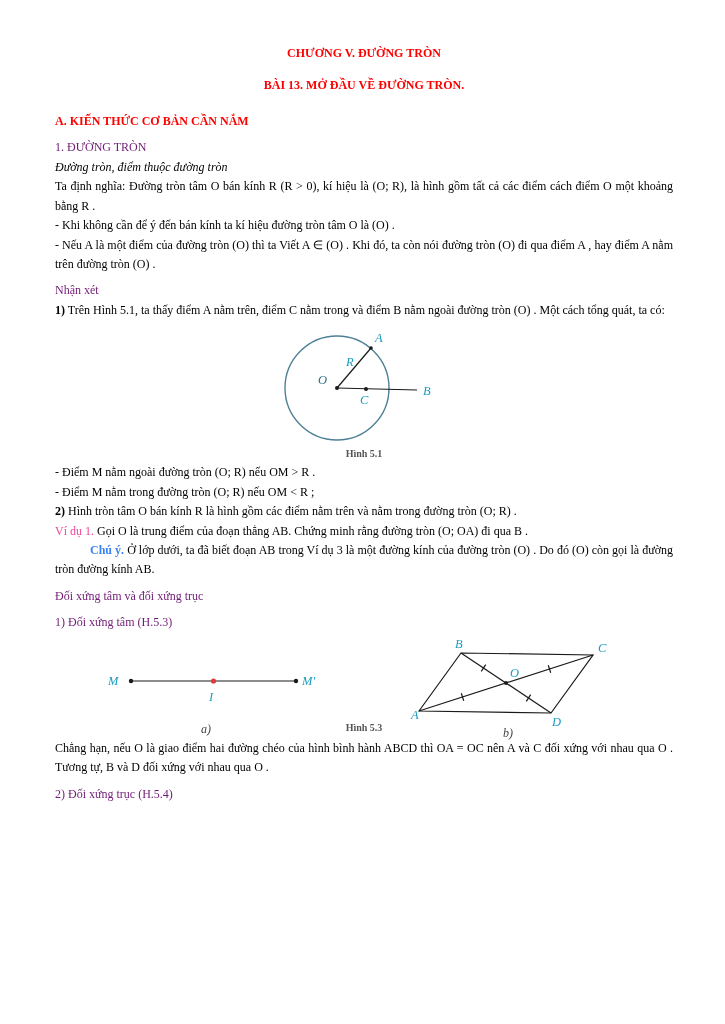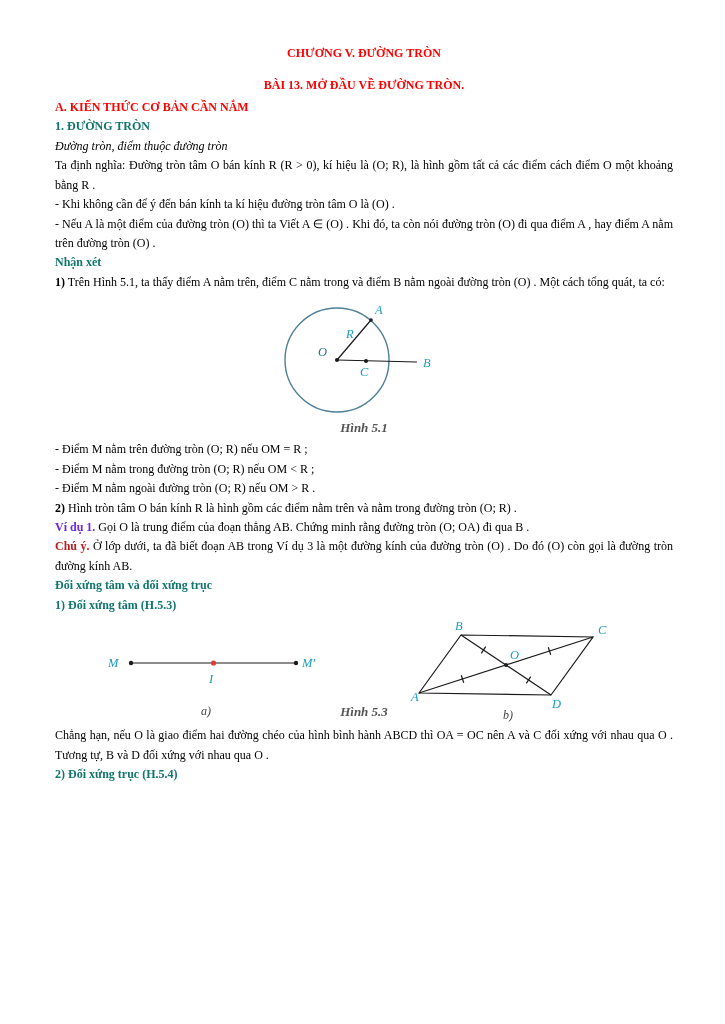--- a/index.html
+++ b/index.html
@@ -7,34 +7,34 @@
   body {
     width:725px; height:1024px; overflow:hidden;
     font-family:"Liberation Serif", serif;
     font-size:13.5px; color:#000;
   }
   .page { padding:44px 52px 0 55px; }
   p, h1, h2, h3, h4 { line-height:1.62; font-size:12px; font-weight:normal; }
   .body-p { text-align:justify; }
   .center { text-align:center; }
   .red { color:#FF0000; font-weight:bold; }
-  .blue { color:#0f766e; font-weight:bold; }
+  .blue { color:#701a75; font-weight:normal;margin-top:7px; }
   .bi { font-weight:normal; font-style:italic; }
   .lead-b { font-weight:bold; }
-  .lead-blue { color:#6d28d9; font-weight:bold; }
-  .lead-red { color:#b91c1c; font-weight:bold; }
+  .lead-blue { color:#ec4899; font-weight:normal; }
+  .lead-red { color:#3b82f6; font-weight:bold;margin-left:35px; }
   .chapter { margin-bottom:13px; }
-  .lesson { margin-bottom:2px; }
+  .lesson { margin-bottom:16px; }
 
   .fig { text-align:center; }
   .fig51 { margin:2px 0 4px 0; }
   .fig53 { margin:4px 0 6px 0; }
   .fig53-row { display:flex; justify-content:center; align-items:flex-end; gap:95px; }
   .figcap {
-    font-size:13px; font-weight:bold; font-style:italic; color:#555;
+    font-size:10px; font-weight:bold; color:#555;
   }
   .fig51 .figcap { margin-top:-4px; }
   .fig53 .figcap { margin-top:-17px; }
 
   svg { overflow:visible; }
   .stroke-k { stroke:#1a1a1a; stroke-width:1.2; fill:none; }
   .stroke-circle { stroke:#4e8196; stroke-width:1.4; fill:none; }
   .dot { fill:#1a1a1a; }
   .dot-red { fill:#E53935; }
   .svg-lbl {
@@ -77,23 +77,22 @@
       <circle class="dot" cx="117" cy="67" r="2"></circle>
       <text class="svg-lbl" x="126" y="20">A</text>
       <text class="svg-lbl" x="97" y="44">R</text>
       <text class="svg-lbl svg-lbl-dark" x="69" y="62">O</text>
       <text class="svg-lbl" x="111" y="82">C</text>
       <text class="svg-lbl" x="174" y="73">B</text>
     </svg>
     <div class="figcap">Hình 5.1</div>
   </div>
 
-  <p class="body-p">- Điểm M nằm trên đường tròn (O; R) nếu OM = R ;</p>
+  <p class="body-p">- Điểm M nằm ngoài đường tròn (O; R) nếu OM &gt; R .</p>
   <p class="body-p">- Điểm M nằm trong đường tròn (O; R) nếu OM &lt; R ;</p>
-  <p class="body-p">- Điểm M nằm ngoài đường tròn (O; R) nếu OM &gt; R .</p>
 
   <p class="body-p"><span class="lead-b">2)</span><span> Hình tròn tâm O bán kính R là hình gồm các điểm nằm trên và nằm trong đường tròn (O; R) .</span></p>
 
   <p class="body-p"><span class="lead-blue">Ví dụ 1.</span><span> Gọi O là trung điểm của đoạn thẳng AB. Chứng minh rằng đường tròn (O; OA) đi qua B .</span></p>
 
   <p class="body-p"><span class="lead-red">Chú ý.</span><span> Ở lớp dưới, ta đã biết đoạn AB trong Ví dụ 3 là một đường kính của đường tròn (O) . Do đó (O) còn gọi là đường tròn đường kính AB.</span></p>
 
   <p class="blue">Đối xứng tâm và đối xứng trục</p>
   <p class="blue">1) Đối xứng tâm (H.5.3)</p>
 

